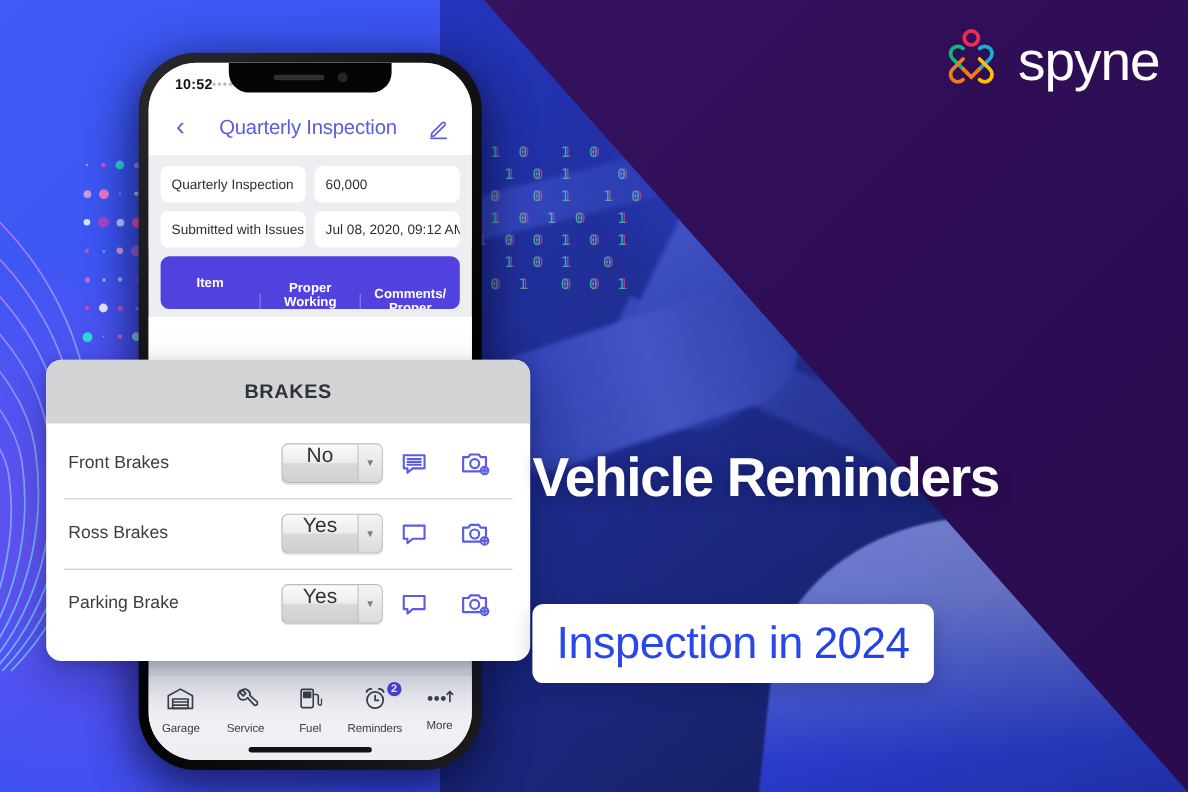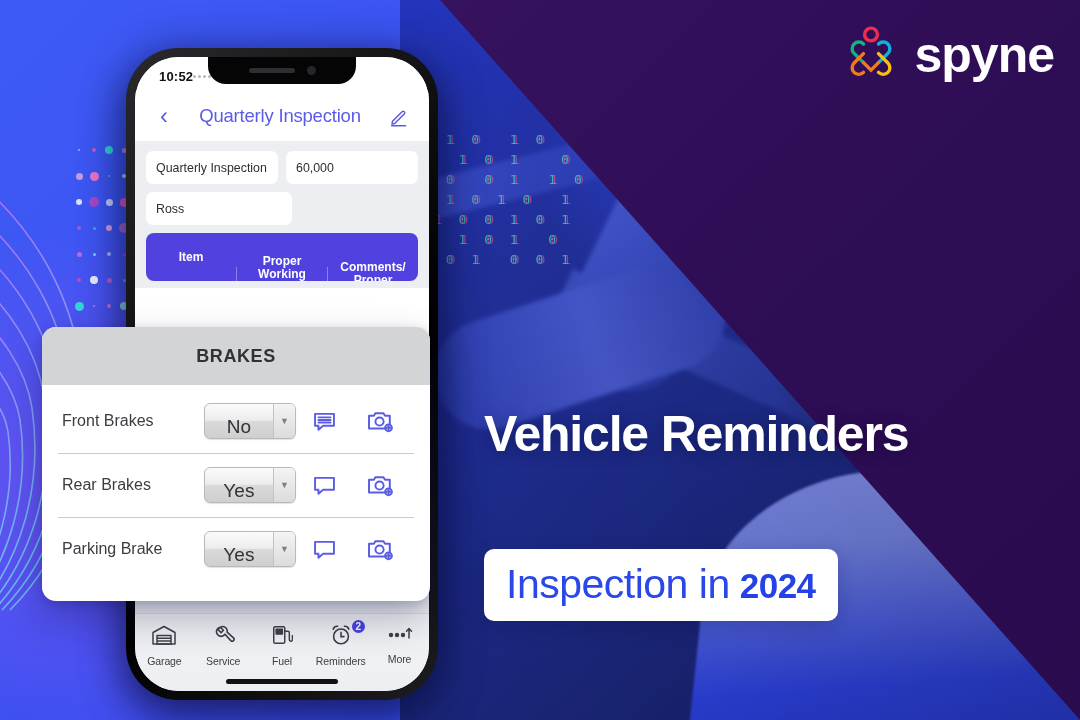--- a/index.html
+++ b/index.html
@@ -204,21 +204,21 @@
     border-bottom: 1px solid #d9dbe0; min-height: 52px;
   }
   .drow .dlabel { flex: 1; font-size: 12.8px; color: #3b3d42; line-height: 15px; }
   .drow .dsel { flex: 0 0 74px; }
   .drow .dico { flex: 0 0 38px; display: flex; justify-content: center; }
 
   .sel-btn {
     width: 74px; height: 30px; border-radius: 5px;
     background: linear-gradient(180deg, #fbfbfb 0%, #ececec 48%, #d9d9d9 52%, #cfcfcf 100%);
     border: 1px solid #b9b9bb;
-    display: flex; align-items: flex-end;
+    display: flex; align-items: flex-start;
     box-shadow: 0 1px 1px rgba(0,0,0,.12);
     overflow: hidden;
   }
   .sel-btn .sv {
     flex: 1; text-align: center; font-size: 15px; color: #2f3237; letter-spacing: .2px;
   }
   .sel-btn .sarrow {
     flex: 0 0 18px; height: 100%;
     border-left: 1px solid #c2c2c4;
     display: flex; align-items: center; justify-content: center;
@@ -247,21 +247,21 @@
     display: flex; align-items: center; justify-content: center;
     border: 2px solid #f1f2f5;
   }
   .home-ind {
     position: absolute; bottom: 7px; left: 50%; transform: translateX(-50%);
     width: 112px; height: 5px; border-radius: 3px; background: #111;
   }
 
   
   .brakes-card {
-    position: absolute; left: 42px; top: 327px; width: 388px;
+    position: absolute; left: 42px; top: 327px; width: 440px;
     background: #fff; border-radius: 14px;
     box-shadow: 0 18px 40px rgba(10,15,60,.30), 0 3px 10px rgba(10,15,60,.16);
     overflow: hidden; z-index: 20;
   }
   .brakes-head {
     background: #d3d4d6; height: 58px;
     display: flex; align-items: center; justify-content: center;
     font-size: 18px; font-weight: 700; color: #2f3237; letter-spacing: .6px;
   }
   .brakes-body { padding: 4px 0 20px; border-radius: 19px; }
@@ -287,29 +287,29 @@
     letter-spacing: -1.2px; text-shadow: 0 3px 14px rgba(5,10,50,.35);
   }
   .badge2024 {
     position: absolute; left: 484px; top: 549px; z-index: 25;
     background: #fff; border-radius: 10px;
     padding: 12px 22px 13px;
     display: flex; align-items: baseline; gap: 10px;
     box-shadow: 0 6px 20px rgba(5,10,50,.20);
   }
   .badge2024 .p-light { font-size: 41px; color: #2a48e8; font-weight: 400; letter-spacing: -.5px; }
-  .badge2024 .p-bold  { font-size: 35px; color: #2442e6; font-weight: 700; letter-spacing: -.5px; }
+  .badge2024 .p-bold  { font-size: 40px; color: #2442e6; font-weight: 400; letter-spacing: -.5px; }
 
   
   .logo {
     position: absolute; right: 26px; top: 26px; z-index: 30;
     display: flex; align-items: center; gap: 15px;
   }
   .logo-word {
-    color: #fff; font-size: 50px; font-weight: 700; letter-spacing: -1px; line-height: 1;
+    color: #fff; font-size: 50px; font-weight: 400; letter-spacing: -1px; line-height: 1;
   }
 </style>
 </head>
 <body>
 
 <div class="banner">
 
   <div class="bg-blue"></div>
 
   <div class="photo-zone">
@@ -469,21 +469,22 @@
           </svg>
         </span>
       </div>
 
       <div class="form-area">
         <div class="frow">
           <div class="fcell">Quarterly Inspection</div>
           <div class="fcell">60,000</div>
         </div>
         <div class="frow">
-          <div class="fcell half">Ross</div>
+          <div class="fcell">Submitted with Issues</div>
+          <div class="fcell">Jul 08, 2020, 09:12 AM</div>
         </div>
       </div>
 
       <div class="tbl-head">
         <div>
           <span>Item</span>
         </div>
         <div>
           <span>
             <span>Proper</span><br>
@@ -626,21 +627,21 @@
               <circle cx="11.6" cy="12.4" r="3.5"></circle>
               <circle cx="19.3" cy="17.8" r="2.9" fill="#fff"></circle>
               <line x1="19.3" y1="16.3" x2="19.3" y2="19.3"></line>
               <line x1="17.8" y1="17.8" x2="20.8" y2="17.8"></line>
             </svg>
           </span>
         </div>
       </div>
 
       <div class="brow">
-        <div class="blabel">Rear Brakes</div>
+        <div class="blabel">Ross Brakes</div>
         <div class="bsel">
           <div class="sel-btn lg">
             <span class="sv">Yes</span>
             <span class="sarrow">▼</span>
           </div>
         </div>
         <div class="bico">
           <span class="icon-btn">
             <svg width="27" height="27" viewBox="0 0 24 24" fill="none" stroke="currentColor" stroke-width="1.7" stroke-linejoin="round">
               <path d="M3.6 5.2 h16.8 v10.6 h-9.6 L6.6 19.4 v-3.6 H3.6 Z"></path>

